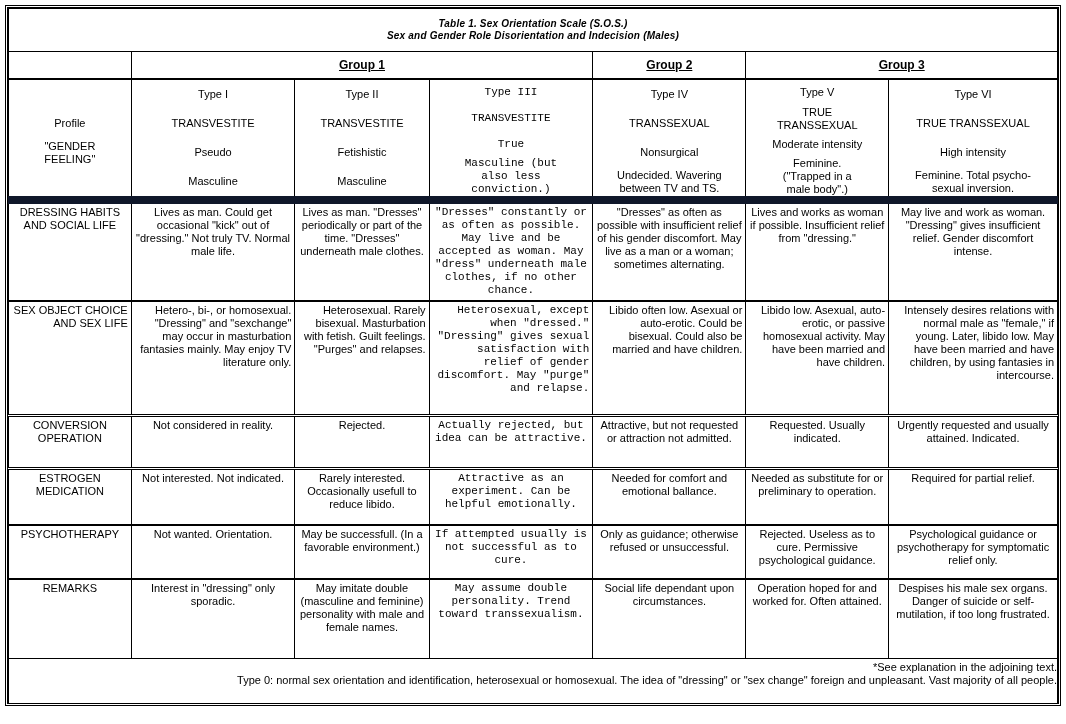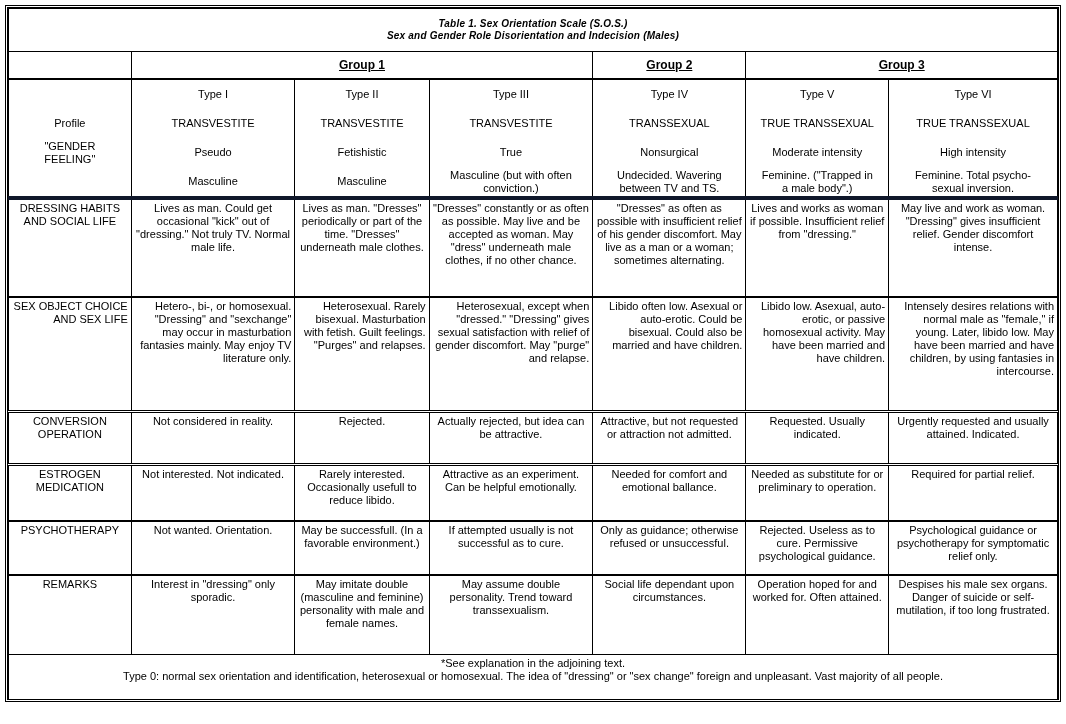--- a/index.html
+++ b/index.html
@@ -31,35 +31,35 @@
   }
   
   col.c0 { width: 11.7%; }
   col.c1 { width: 15.6%; }
   col.c2 { width: 12.8%; }
   col.c3 { width: 15.6%; }
   col.c4 { width: 14.6%; }
   col.c5 { width: 13.6%; }
   col.c6 { width: 16.1%; }
   
-  td.c3 { border-left: 3px double #000; }
+  td.c3 { border-left: 3px double #000; font-family: Liberation Mono, monospace; }
   td.c4 { border-left: 2px solid #000; }
   td.c6 { border-left: 3px double #000; }
   
   tr.title-row td       { border-bottom: 1px solid #000; height: 38px; vertical-align: middle; }
   tr.group-row td       { border-bottom: 2px solid #000; height: 22px; vertical-align: middle; font-size: 12px; font-weight: bold; text-decoration: underline; }
-  tr.profile-row td     { border-bottom: 4px solid #0f172a; height: 116px; padding: 0 9px; }
+  tr.profile-row td     { border-bottom: 8px solid #0f172a; height: 116px; padding: 0 21px; }
   tr.r-dressing td      { border-bottom: 2px solid #000; height: 92px; }
   tr.r-sexobj td        { border-bottom: 3px double #000; height: 108px; text-align: right; }
   tr.r-kinsey td        { border-bottom: 1px solid #000; height: 20px; vertical-align: middle; }
   tr.r-conversion td    { border-bottom: 3px double #000; height: 46px; }
   tr.r-estrogen td      { border-bottom: 2px solid #000; height: 50px; }
   tr.r-psycho td        { border-bottom: 2px solid #000; height: 48px; }
   tr.r-remarks td       { border-bottom: 1px solid #000; height: 74px; }
-  tr.footnote-row td    { border-bottom: none; height: 40px; text-align: center; padding: 2px 0; }
+  tr.footnote-row td    { border-bottom: none; height: 40px; text-align: right; padding: 2px 0; }
   .title-l1, .title-l2 {
     font-size: 10px;
     font-weight: bold;
     font-style: italic;
     letter-spacing: 0.2px;
   }
   
   .pgrid {
     display: grid;
     grid-template-rows: repeat(4, 1fr);
@@ -121,21 +121,21 @@
         <div class="pslot">TRANSVESTITE</div>
         <div class="pslot">Fetishistic</div>
         <div class="pslot">Masculine</div>
       </div>
     </td>
     <td class="c3">
       <div class="pgrid">
         <div class="pslot">Type III</div>
         <div class="pslot">TRANSVESTITE</div>
         <div class="pslot">True</div>
-        <div class="pslot">Masculine (but with often conviction.)</div>
+        <div class="pslot">Masculine (but also less conviction.)</div>
       </div>
     </td>
     <td class="c4">
       <div class="pgrid">
         <div class="pslot">Type IV</div>
         <div class="pslot">TRANSSEXUAL</div>
         <div class="pslot">Nonsurgical</div>
         <div class="pslot">Undecided. Wavering between TV and TS.</div>
       </div>
     </td>

